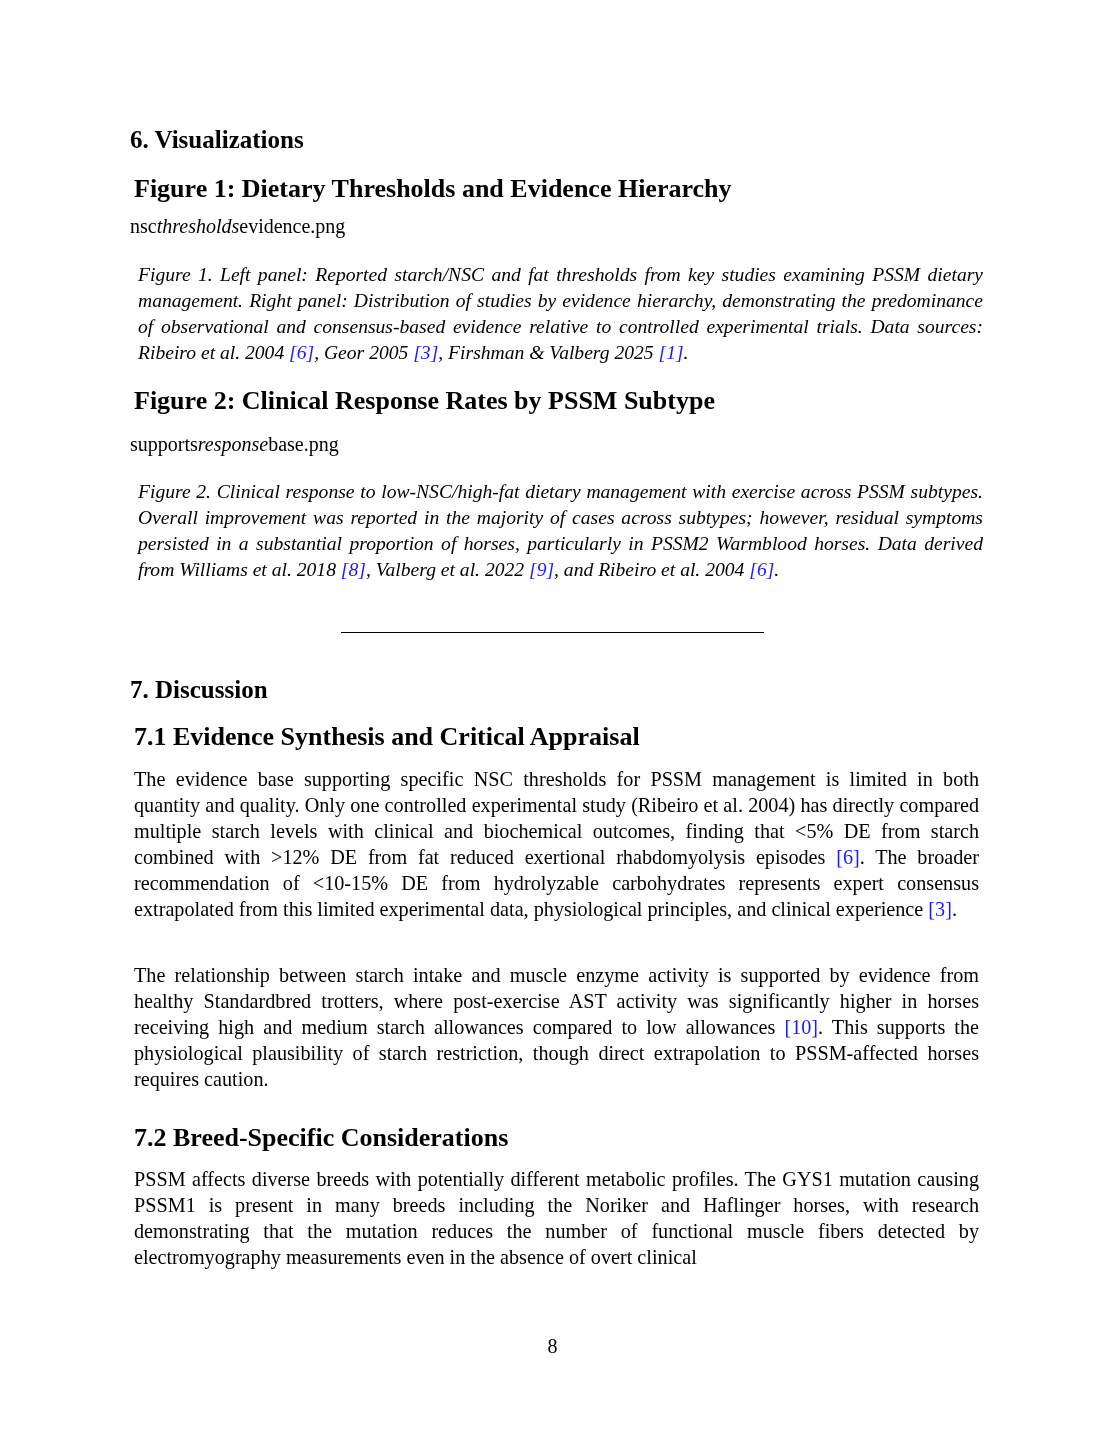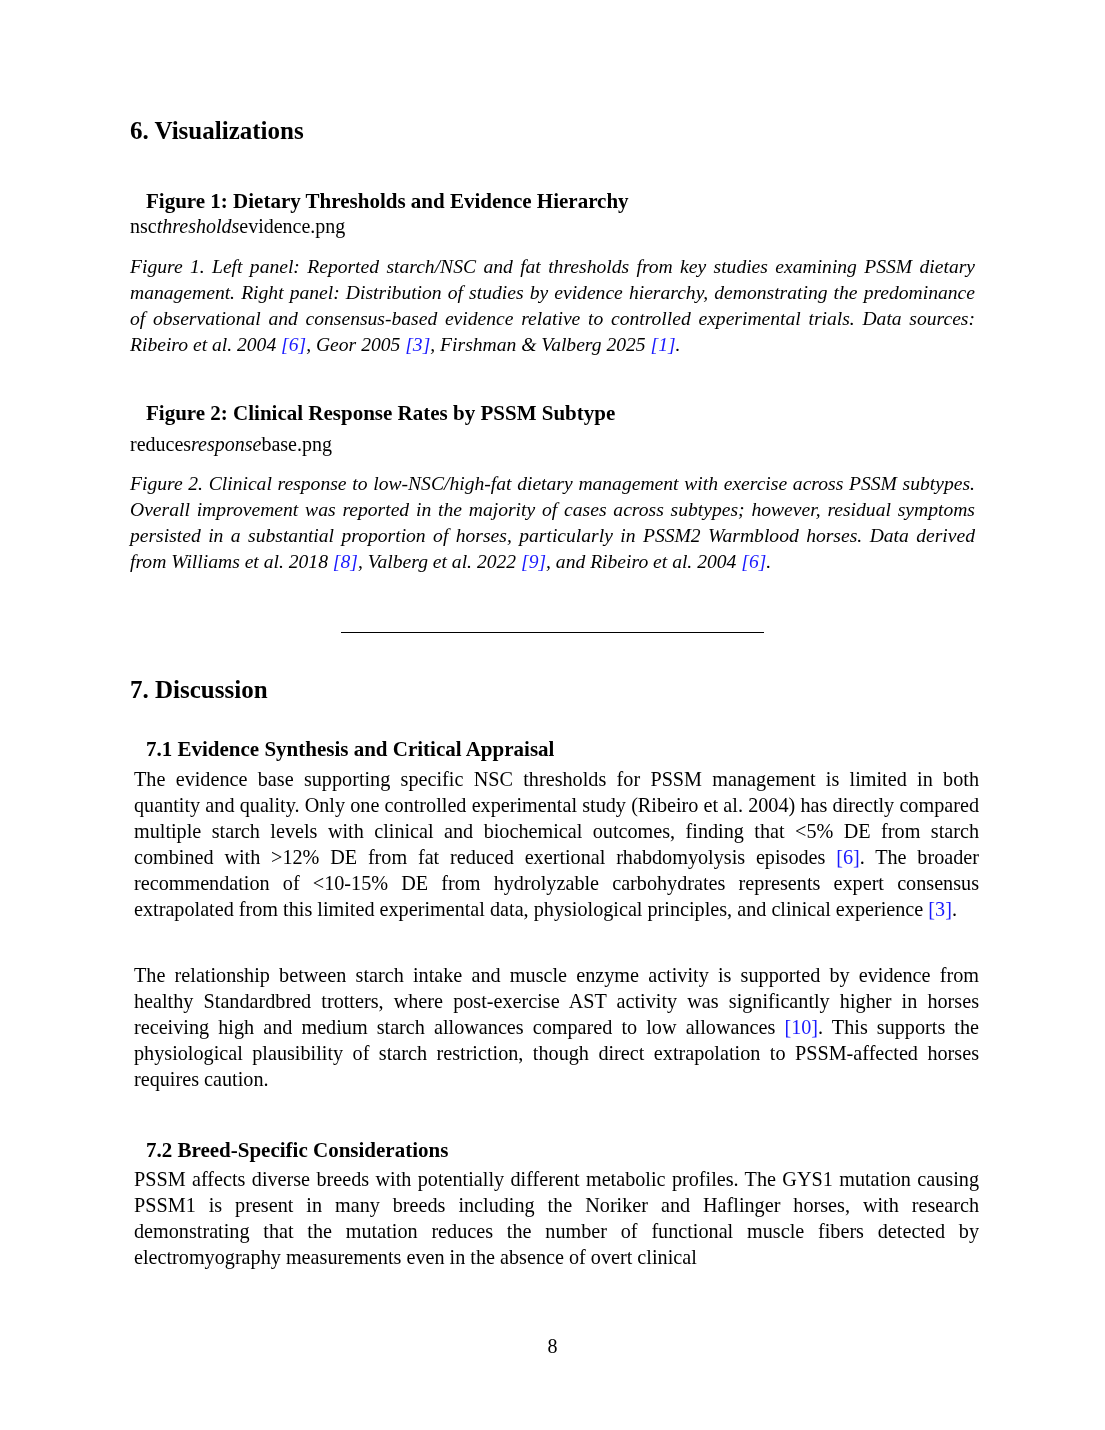--- a/index.html
+++ b/index.html
@@ -25,39 +25,39 @@
       position: absolute;
       margin: 0;
       font-family: "Liberation Serif", "DejaVu Serif", serif;
       font-weight: bold;
       font-size: 25px;
       line-height: 30px;
       white-space: nowrap;
     }
     h2.fig-heading, h2.subsection {
       position: absolute;
-      margin: 16px;
+      margin: 4px;
       font-family: "Liberation Serif", "DejaVu Serif", serif;
       font-weight: bold;
-      font-size: 21px;
+      font-size: 26px;
       line-height: 24px;
       white-space: nowrap;
     }
     .filename {
       position: absolute;
       margin: 0;
       font-family: "Liberation Serif", "DejaVu Serif", serif;
       font-size: 20px;
       line-height: 24px;
       white-space: nowrap;
     }
     .filename em { font-style: italic; }
     .caption {
       position: absolute;
-      margin: 0;
+      margin: 8px;
       width: 845px;
       font-family: "Liberation Serif", "DejaVu Serif", serif;
       font-style: italic;
       font-size: 19.6px;
       line-height: 26px;
       text-align: justify;
     }
     .para {
       position: absolute;
       margin: 4px;
@@ -90,31 +90,31 @@
       font-family: "Liberation Serif", "DejaVu Serif", serif;
       font-size: 20px;
       line-height: 24px;
     }
   </style>
 </head>
 <body>
 
 <div class="page">
 
-  <h1 class="section" style="top:116px;">6. Visualizations</h1>
+  <h1 class="section" style="top:125px;">6. Visualizations</h1>
 
   <h2 class="fig-heading" style="top:173px;">Figure 1: Dietary Thresholds and Evidence Hierarchy</h2>
 
   <p class="filename" style="top:214px;"><span>nsc</span><em>thresholds</em><span>evidence.png</span></p>
 
   <p class="caption" style="top:254px;"><span>Figure 1. Left panel: Reported starch/NSC and fat thresholds from key studies examining PSSM dietary management. Right panel: Distribution of studies by evidence hierarchy, demonstrating the predominance of observational and consensus-based evidence relative to controlled experimental trials. Data sources: Ribeiro et al. 2004 </span><a class="cite">[6]</a><span>, Geor 2005 </span><a class="cite">[3]</a><span>, Firshman &amp; Valberg 2025 </span><a class="cite">[1]</a><span>.</span></p>
 
   <h2 class="fig-heading" style="top:385px;">Figure 2: Clinical Response Rates by PSSM Subtype</h2>
 
-  <p class="filename" style="top:432px;"><span>reduces</span><em>response</em><span>base.png</span></p>
+  <p class="filename" style="top:432px;"><span>supports</span><em>response</em><span>base.png</span></p>
 
   <p class="caption" style="top:471px;"><span>Figure 2. Clinical response to low-NSC/high-fat dietary management with exercise across PSSM subtypes. Overall improvement was reported in the majority of cases across subtypes; however, residual symptoms persisted in a substantial proportion of horses, particularly in PSSM2 Warm­blood horses. Data derived from Williams et al. 2018 </span><a class="cite">[8]</a><span>, Valberg et al. 2022 </span><a class="cite">[9]</a><span>, and Ribeiro et al. 2004 </span><a class="cite">[6]</a><span>.</span></p>
 
   <div class="rule"></div>
 
   <h1 class="section" style="top:675px;">7. Discussion</h1>
 
   <h2 class="subsection" style="top:721px;">7.1 Evidence Synthesis and Critical Appraisal</h2>
 
   <p class="para" style="top:762px;"><span>The evidence base supporting specific NSC thresholds for PSSM management is limited in both quantity and quality. Only one controlled experimental study (Ribeiro et al. 2004) has directly compared multiple starch levels with clinical and biochemical outcomes, find­ing that &lt;5% DE from starch combined with &gt;12% DE from fat reduced exertional rhab­domyolysis episodes </span><a class="cite">[6]</a><span>. The broader recommendation of &lt;10-15% DE from hydrolyz­able carbohydrates represents expert consensus extrapolated from this limited experimen­tal data, physiological principles, and clinical experience </span><a class="cite">[3]</a><span>.</span></p>

